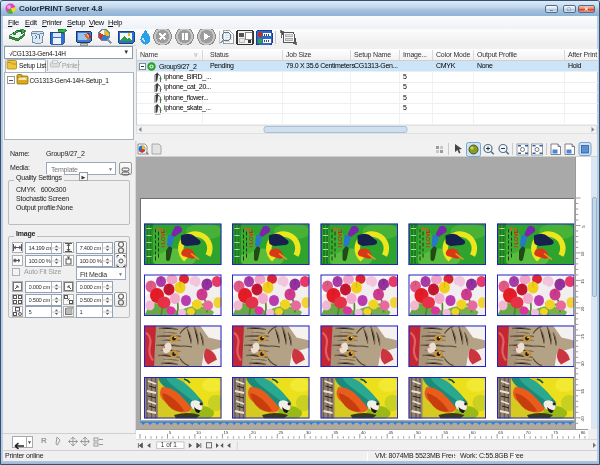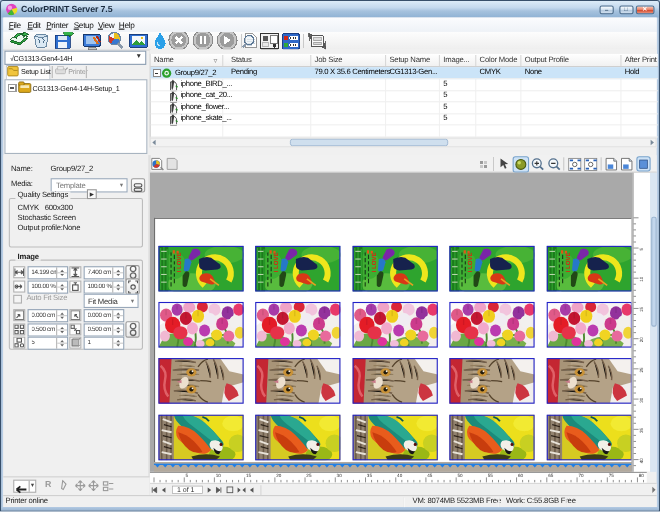--- a/index.html
+++ b/index.html
@@ -65,21 +65,21 @@
 </head>
 <body>
 <div class="abs" id="frame"></div>
 <div class="abs" id="titlebar"></div>
 <svg class="abs" style="left:5px;top:3px" width="11" height="11">
     <circle cx="5.5" cy="5.5" r="5" fill="#e040c0"></circle>
     <path d="M5.5 5.5 L10.5 4 A5 5 0 0 1 8 10 Z" fill="#e8e020"></path>
     <path d="M5.5 5.5 L8 10 A5 5 0 0 1 2 9.5 Z" fill="#40b830"></path>
     <circle cx="4" cy="4" r="2" fill="#f8a0e0"></circle>
   </svg>
-<div class="abs" id="titletext">ColorPRINT Server 7.5</div>
+<div class="abs" id="titletext">ColorPRINT Server 4.8</div>
 <div class="abs winbtn" style="left:545px;width:13px">
     <span class="winglyph" style="line-height:8px;font-size:6px">–</span>
   </div>
 <div class="abs winbtn" style="left:562.5px;width:13px">
     <span class="winglyph" style="line-height:7px;font-size:5.5px">□</span>
   </div>
 <div class="abs winbtn" id="btnclose">
     <span class="winglyph" style="color:#fff;line-height:7.5px;font-size:5.5px">✕</span>
   </div>
 

